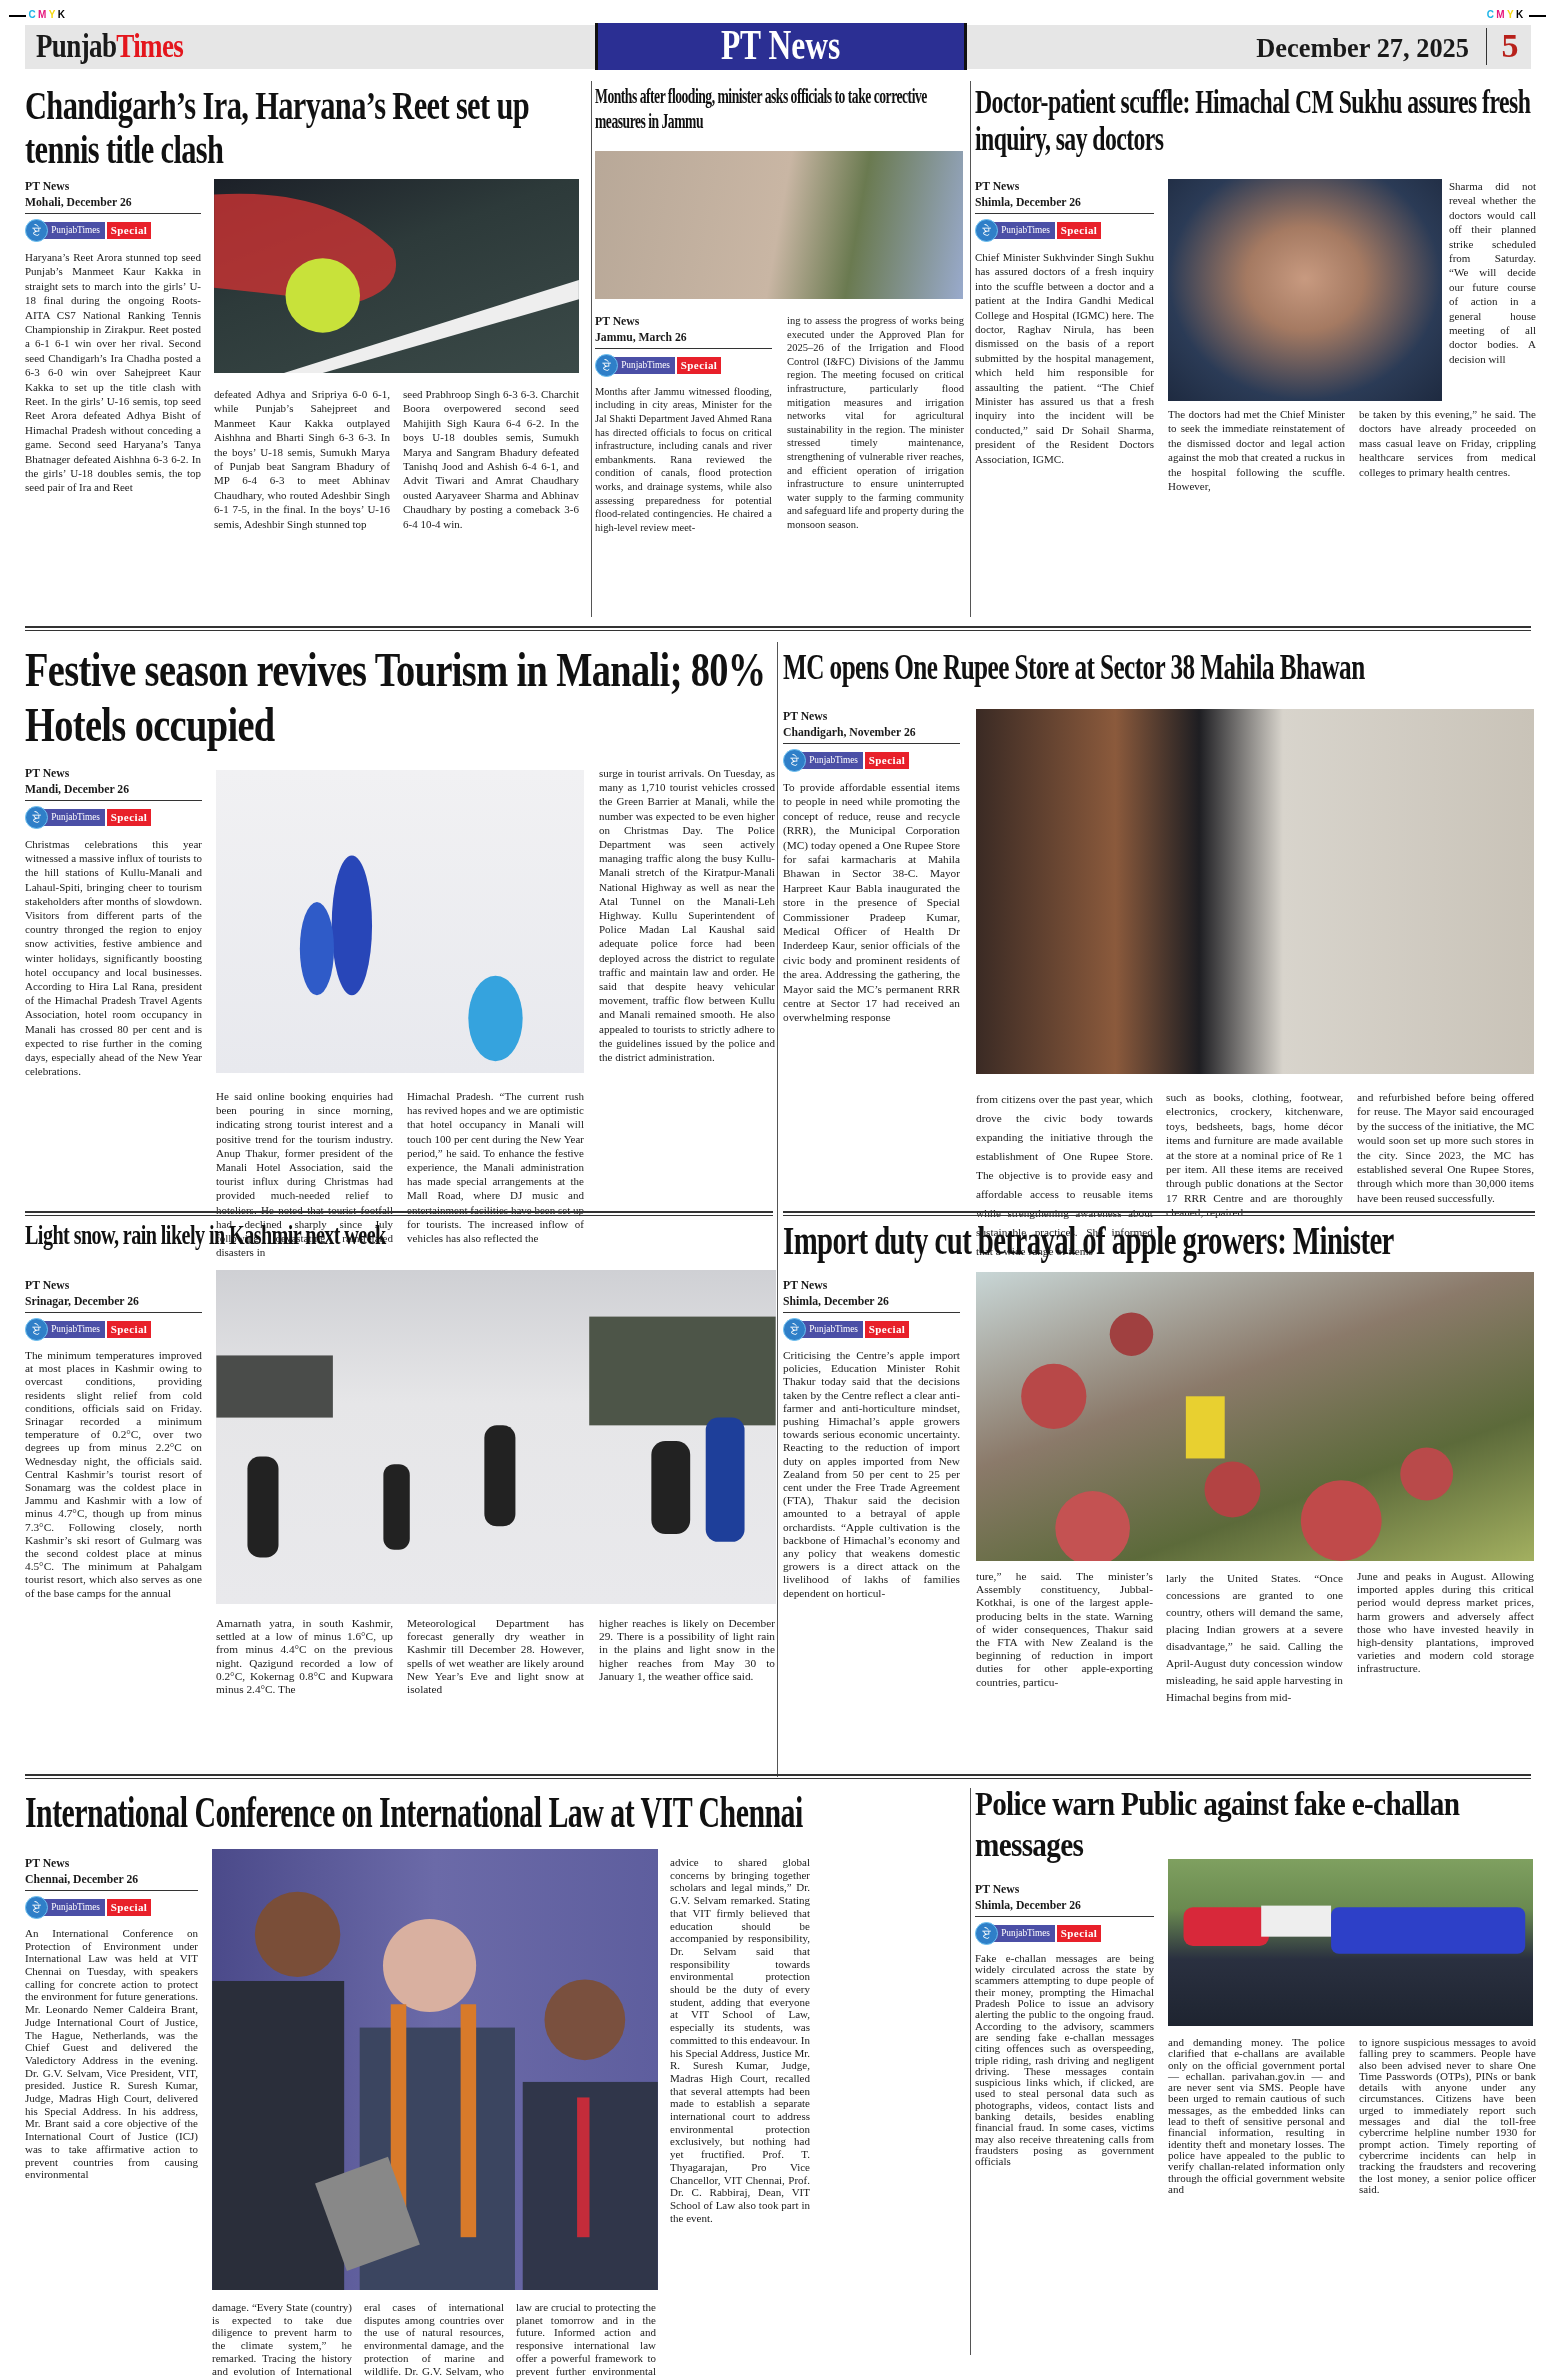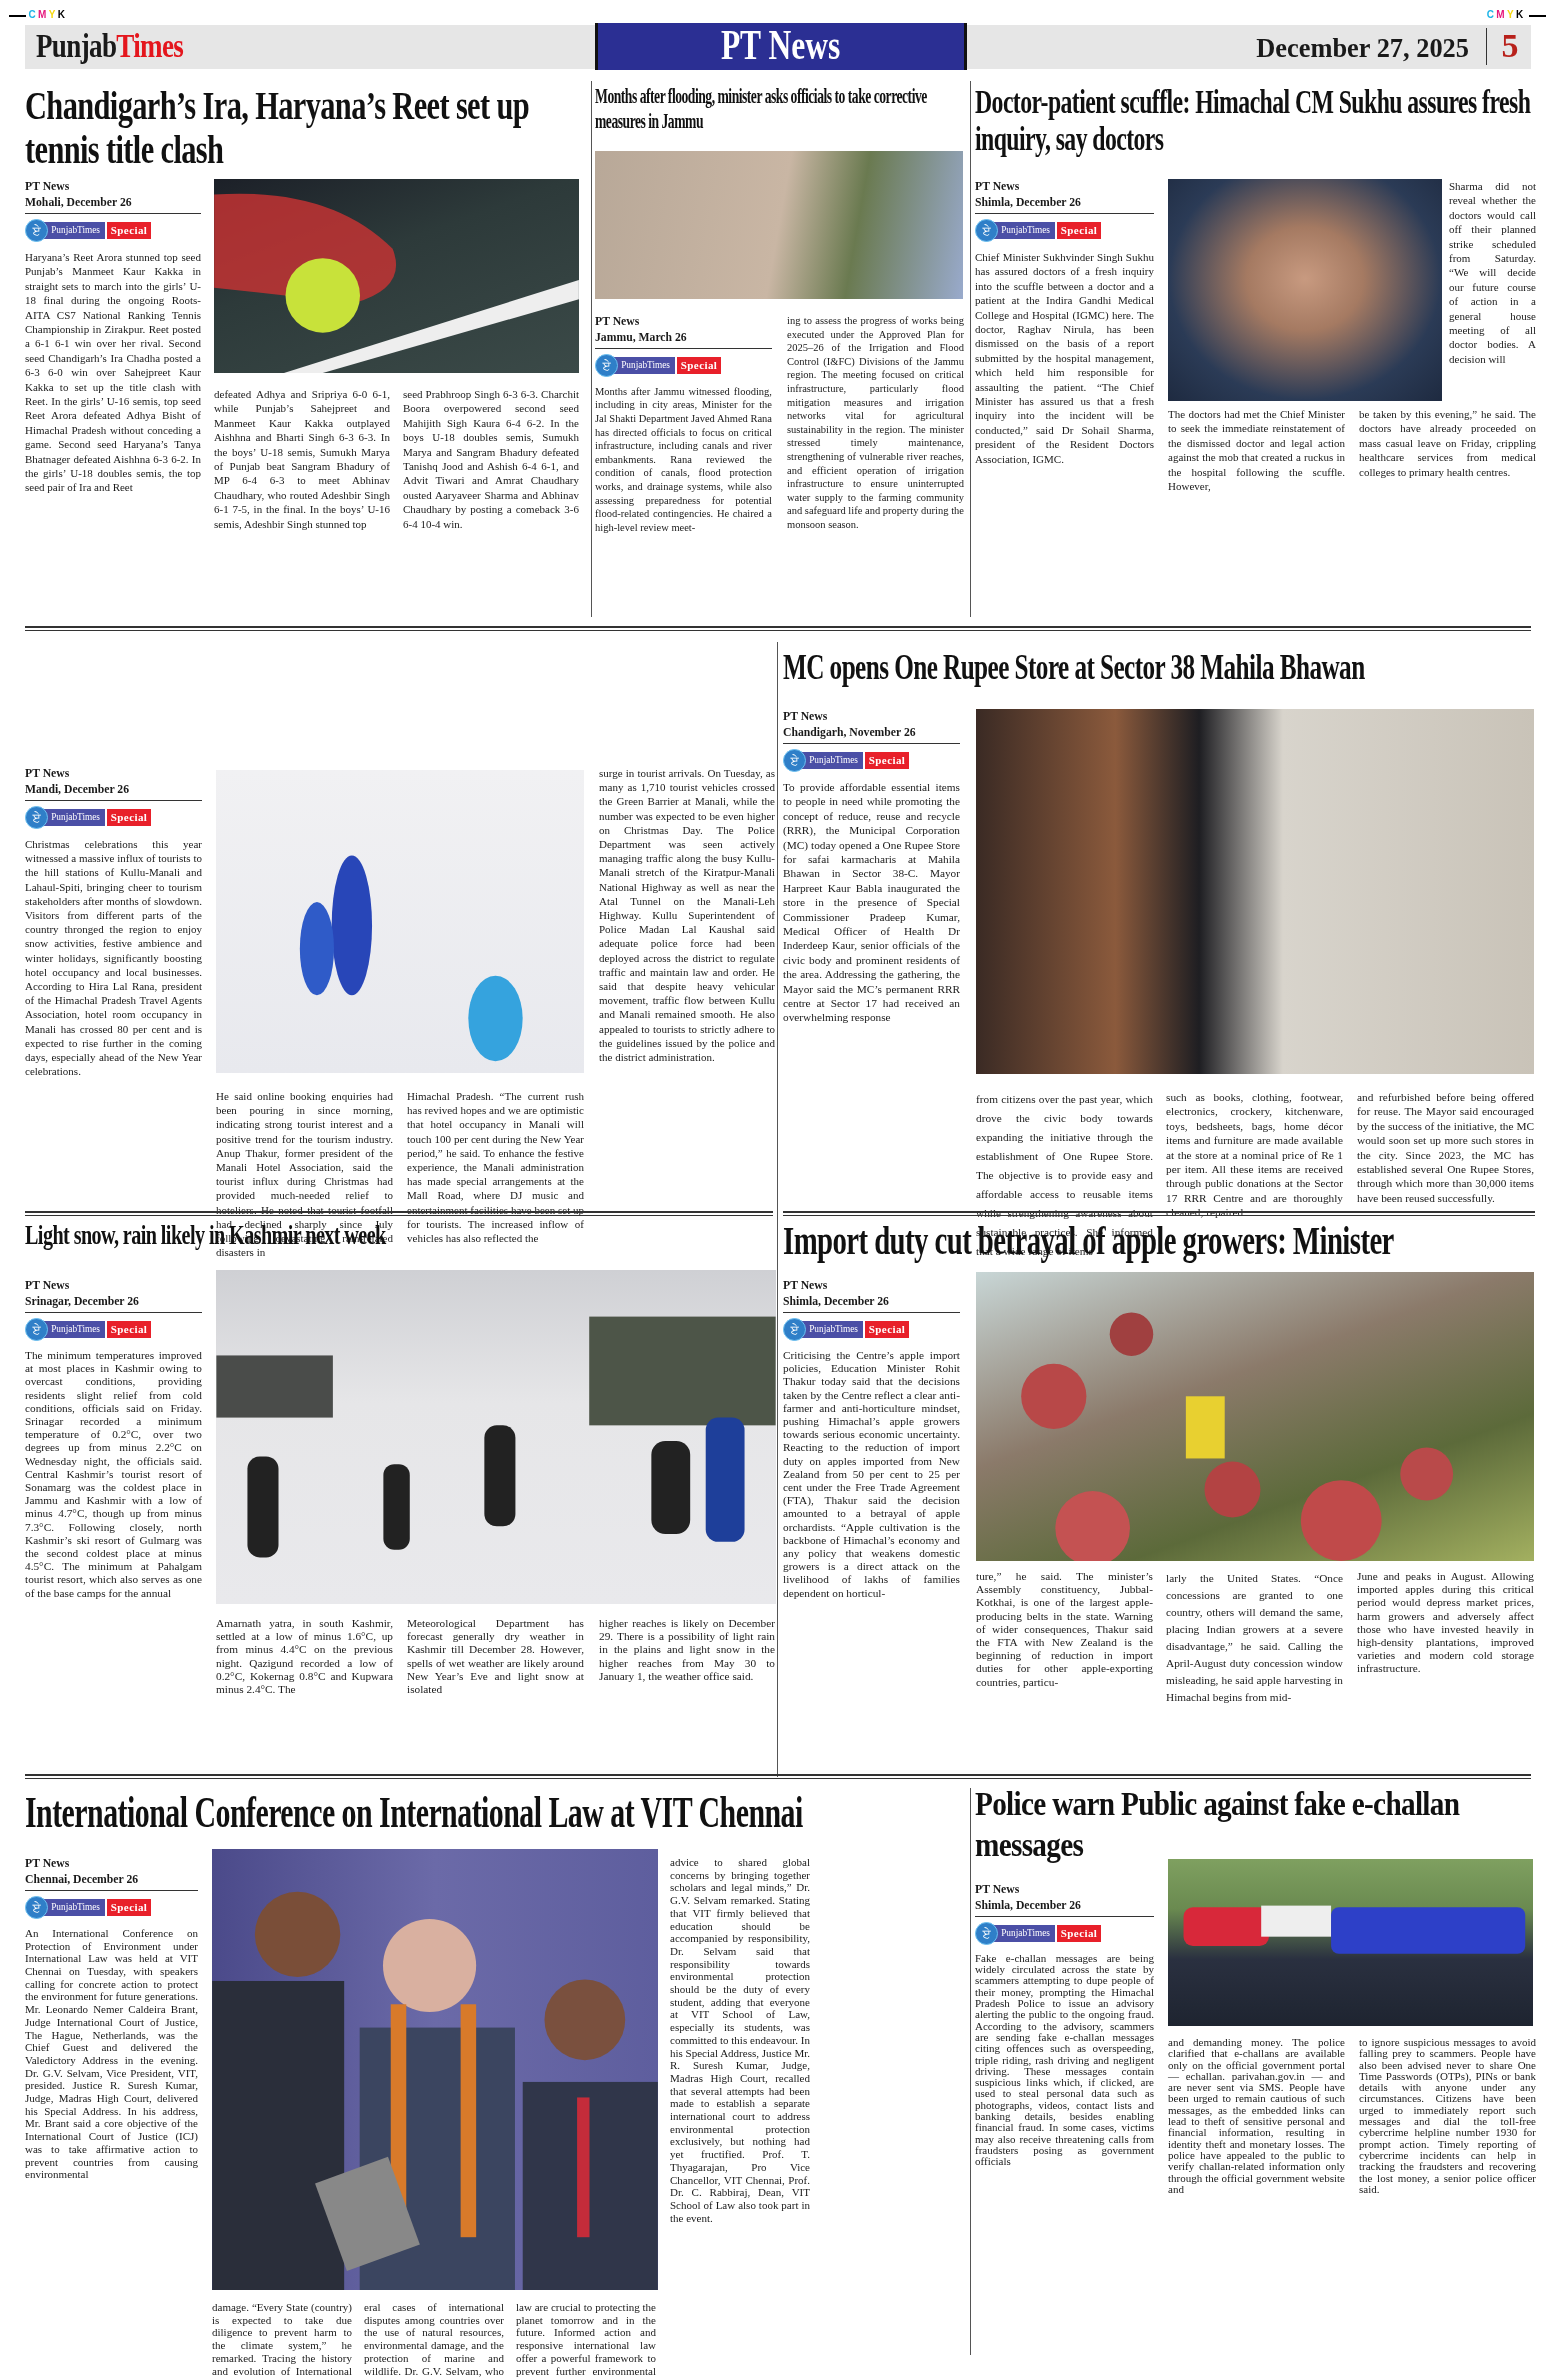--- a/index.html
+++ b/index.html
@@ -123,20 +123,21 @@
       <div class="body" style="font-size:11px">The doctors had met the Chief Minister to seek the immediate reinstatement of the dismissed doctor and legal action against the mob that created a ruckus in the hospital following the scuffle. However,</div>
     </div>
   <div class="col" style="left:384px;top:323px;width:177px">
       <div class="body" style="font-size:11px">be taken by this evening,” he said. The doctors have already proceeded on mass casual leave on Friday, crippling healthcare services from medical colleges to primary health centres.</div>
     </div>
 </div>
 
 <div class="hrule" style="left:25px;top:626px;width:1506px"></div>
 
 <div class="article" style="left:25px;top:642px;width:748px;height:591px">
+  <div class="headline" style="font-size:48px;width:748px;line-height:1.15"><span class="cond" style="transform:scaleX(.8);width:934px">Festive season revives Tourism in Manali; 80% Hotels occupied</span></div>
   <div class="col" style="left:0;top:124px;width:177px">
     <div class="dateline">
         <div>PT News</div>
         <div>Mandi, December 26</div>
       </div>
     <div class="badge">
         <span class="logo">ਏ</span>
         <span class="pt">PunjabTimes</span>
         <span class="sp">Special</span>
       </div>

